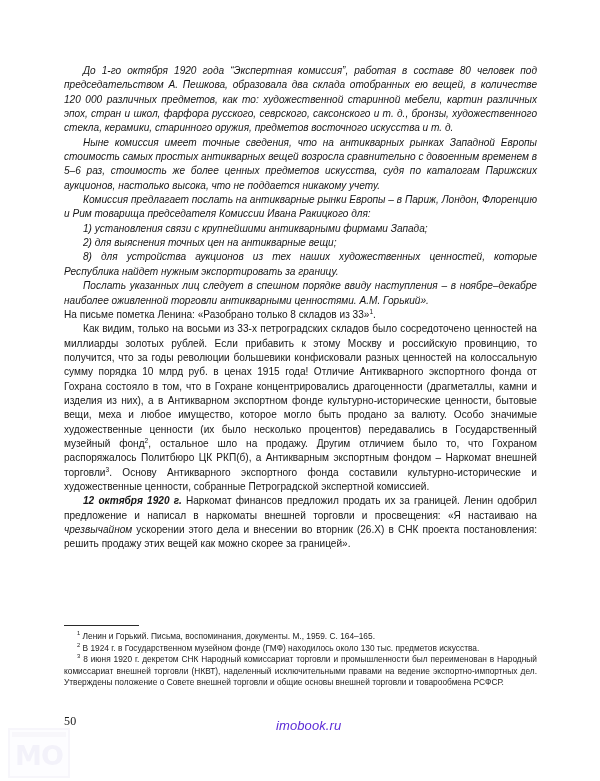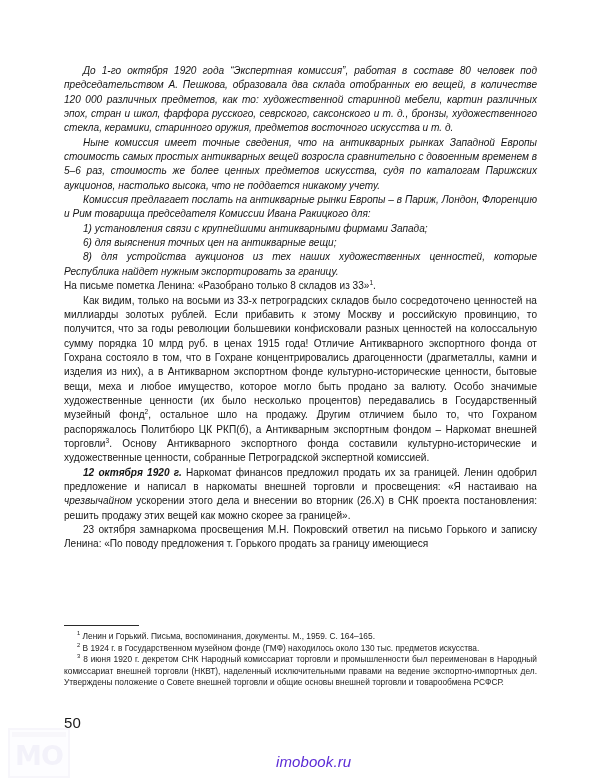--- a/index.html
+++ b/index.html
@@ -92,31 +92,32 @@
     font-size: 5.8px;
     vertical-align: super;
     line-height: 0;
   }
 
   
   #page-number {
     position: absolute;
     left: 64px;
     top: 714px;
-    font-size: 15px;
+    font-size: 12px;
     color: #1a1a1a;
     letter-spacing: .2px;
+    font-family: Liberation Serif, serif;
   }
 
   
   #site-watermark {
     position: absolute;
     left: 276px;
-    top: 753px;
-    font-size: 15px;
+    top: 718px;
+    font-size: 13px;
     font-style: italic;
     color: #5b2bd6;
     letter-spacing: .1px;
     white-space: nowrap;
   }
 
   
   #corner-logo {
     position: absolute;
     left: 8px;
@@ -162,32 +163,32 @@
 
     <p class="para quote">До 1-го октября 1920 года “Экспертная комиссия”, работая в составе 80 человек под председательством А. Пешкова, образовала два склада отобранных ею вещей, в количестве 120 000 различных предметов, как то: художественной старинной мебели, картин различных эпох, стран и школ, фарфора русского, севрского, саксонского и т. д., бронзы, художественного стекла, керамики, старинного оружия, предметов восточного искусства и т. д.</p>
 
 
     <p class="para quote">Ныне комиссия имеет точные сведения, что на антикварных рынках Западной Европы стоимость самых простых антикварных вещей возросла сравнительно с довоенным временем в 5–6 раз, стоимость же более ценных предметов искусства, судя по каталогам Парижских аукционов, настолько высока, что не поддается никакому учету.</p>
 
     <p class="para quote">Комиссия предлагает послать на антикварные рынки Европы – в Париж, Лондон, Флоренцию и Рим товарища председателя Комиссии Ивана Ракицкого для:</p>
 
     <p class="para quote-list">1) установления связи с крупнейшими антикварными фирмами Запада;</p>
 
-    <p class="para quote-list">6) для выяснения точных цен на антикварные вещи;</p>
+    <p class="para quote-list">2) для выяснения точных цен на антикварные вещи;</p>
 
     <p class="para quote-list">8) для устройства аукционов из тех наших художественных ценностей, которые Республика найдет нужным экспортировать за границу.</p>
 
+    <p class="para quote">Послать указанных лиц следует в спешном порядке ввиду наступления – в ноябре–декабре наиболее оживленной торговли антикварными ценностями. А.М. Горький».</p>
 
     <p class="para" style="text-indent:0"><span>На письме пометка Ленина: «Разобрано только 8 складов из 33»</span><sup class="fn">1</sup><span>.</span></p>
 
     <p class="para"><span>Как видим, только на восьми из 33-х петроградских складов было сосредоточено ценностей на миллиарды золотых рублей. Если прибавить к этому Москву и российскую провинцию, то получится, что за годы революции большевики конфисковали разных ценностей на колоссальную сумму порядка 10 млрд руб. в ценах 1915 года! Отличие Антикварного экспортного фонда от Гохрана состояло в том, что в Гохране концентрировались драгоценности (драгметаллы, камни и изделия из них), а в Антикварном экспортном фонде культурно-исторические ценности, бытовые вещи, меха и любое имущество, которое могло быть продано за валюту. Особо значимые художественные ценности (их было несколько процентов) передавались в Государственный музейный фонд</span><sup class="fn">2</sup><span>, остальное шло на продажу. Другим отличием было то, что Гохраном распоряжалось Политбюро ЦК РКП(б), а Антикварным экспортным фондом – Наркомат внешней торговли</span><sup class="fn">3</sup><span>. Основу Антикварного экспортного фонда составили культурно-исторические и художественные ценности, собранные Петроградской экспертной комиссией.</span></p>
 
     <p class="para"><span class="bold-italic">12 октября 1920 г.</span><span> Наркомат финансов предложил продать их за границей. Ленин одобрил предложение и написал в наркоматы внешней торговли и просвещения: «Я настаиваю на </span><span class="ital">чрезвычайном</span><span> ускорении этого дела и внесении во вторник (26.Х) в СНК проекта постановления: решить продажу этих вещей как можно скорее за границей».</span></p>
 
-    <p class="para">23 октября замнаркома просвещения М.Н. Покровский ответил на письмо Горького и записку Ленина: «По поводу предложения т. Горького продать за границу имеющиеся</p>
 
   </div>
 
   <div id="footnotes">
     <div id="footnote-rule"></div>
 
     <p class="footnote"><sup>1</sup> <span>Ленин и Горький. Письма, воспоминания, документы. М., 1959. С. 164–165.</span></p>
 
     <p class="footnote"><sup>2</sup> <span>В 1924 г. в Государственном музейном фонде (ГМФ) находилось около 130 тыс. предметов искусства.</span></p>
 

